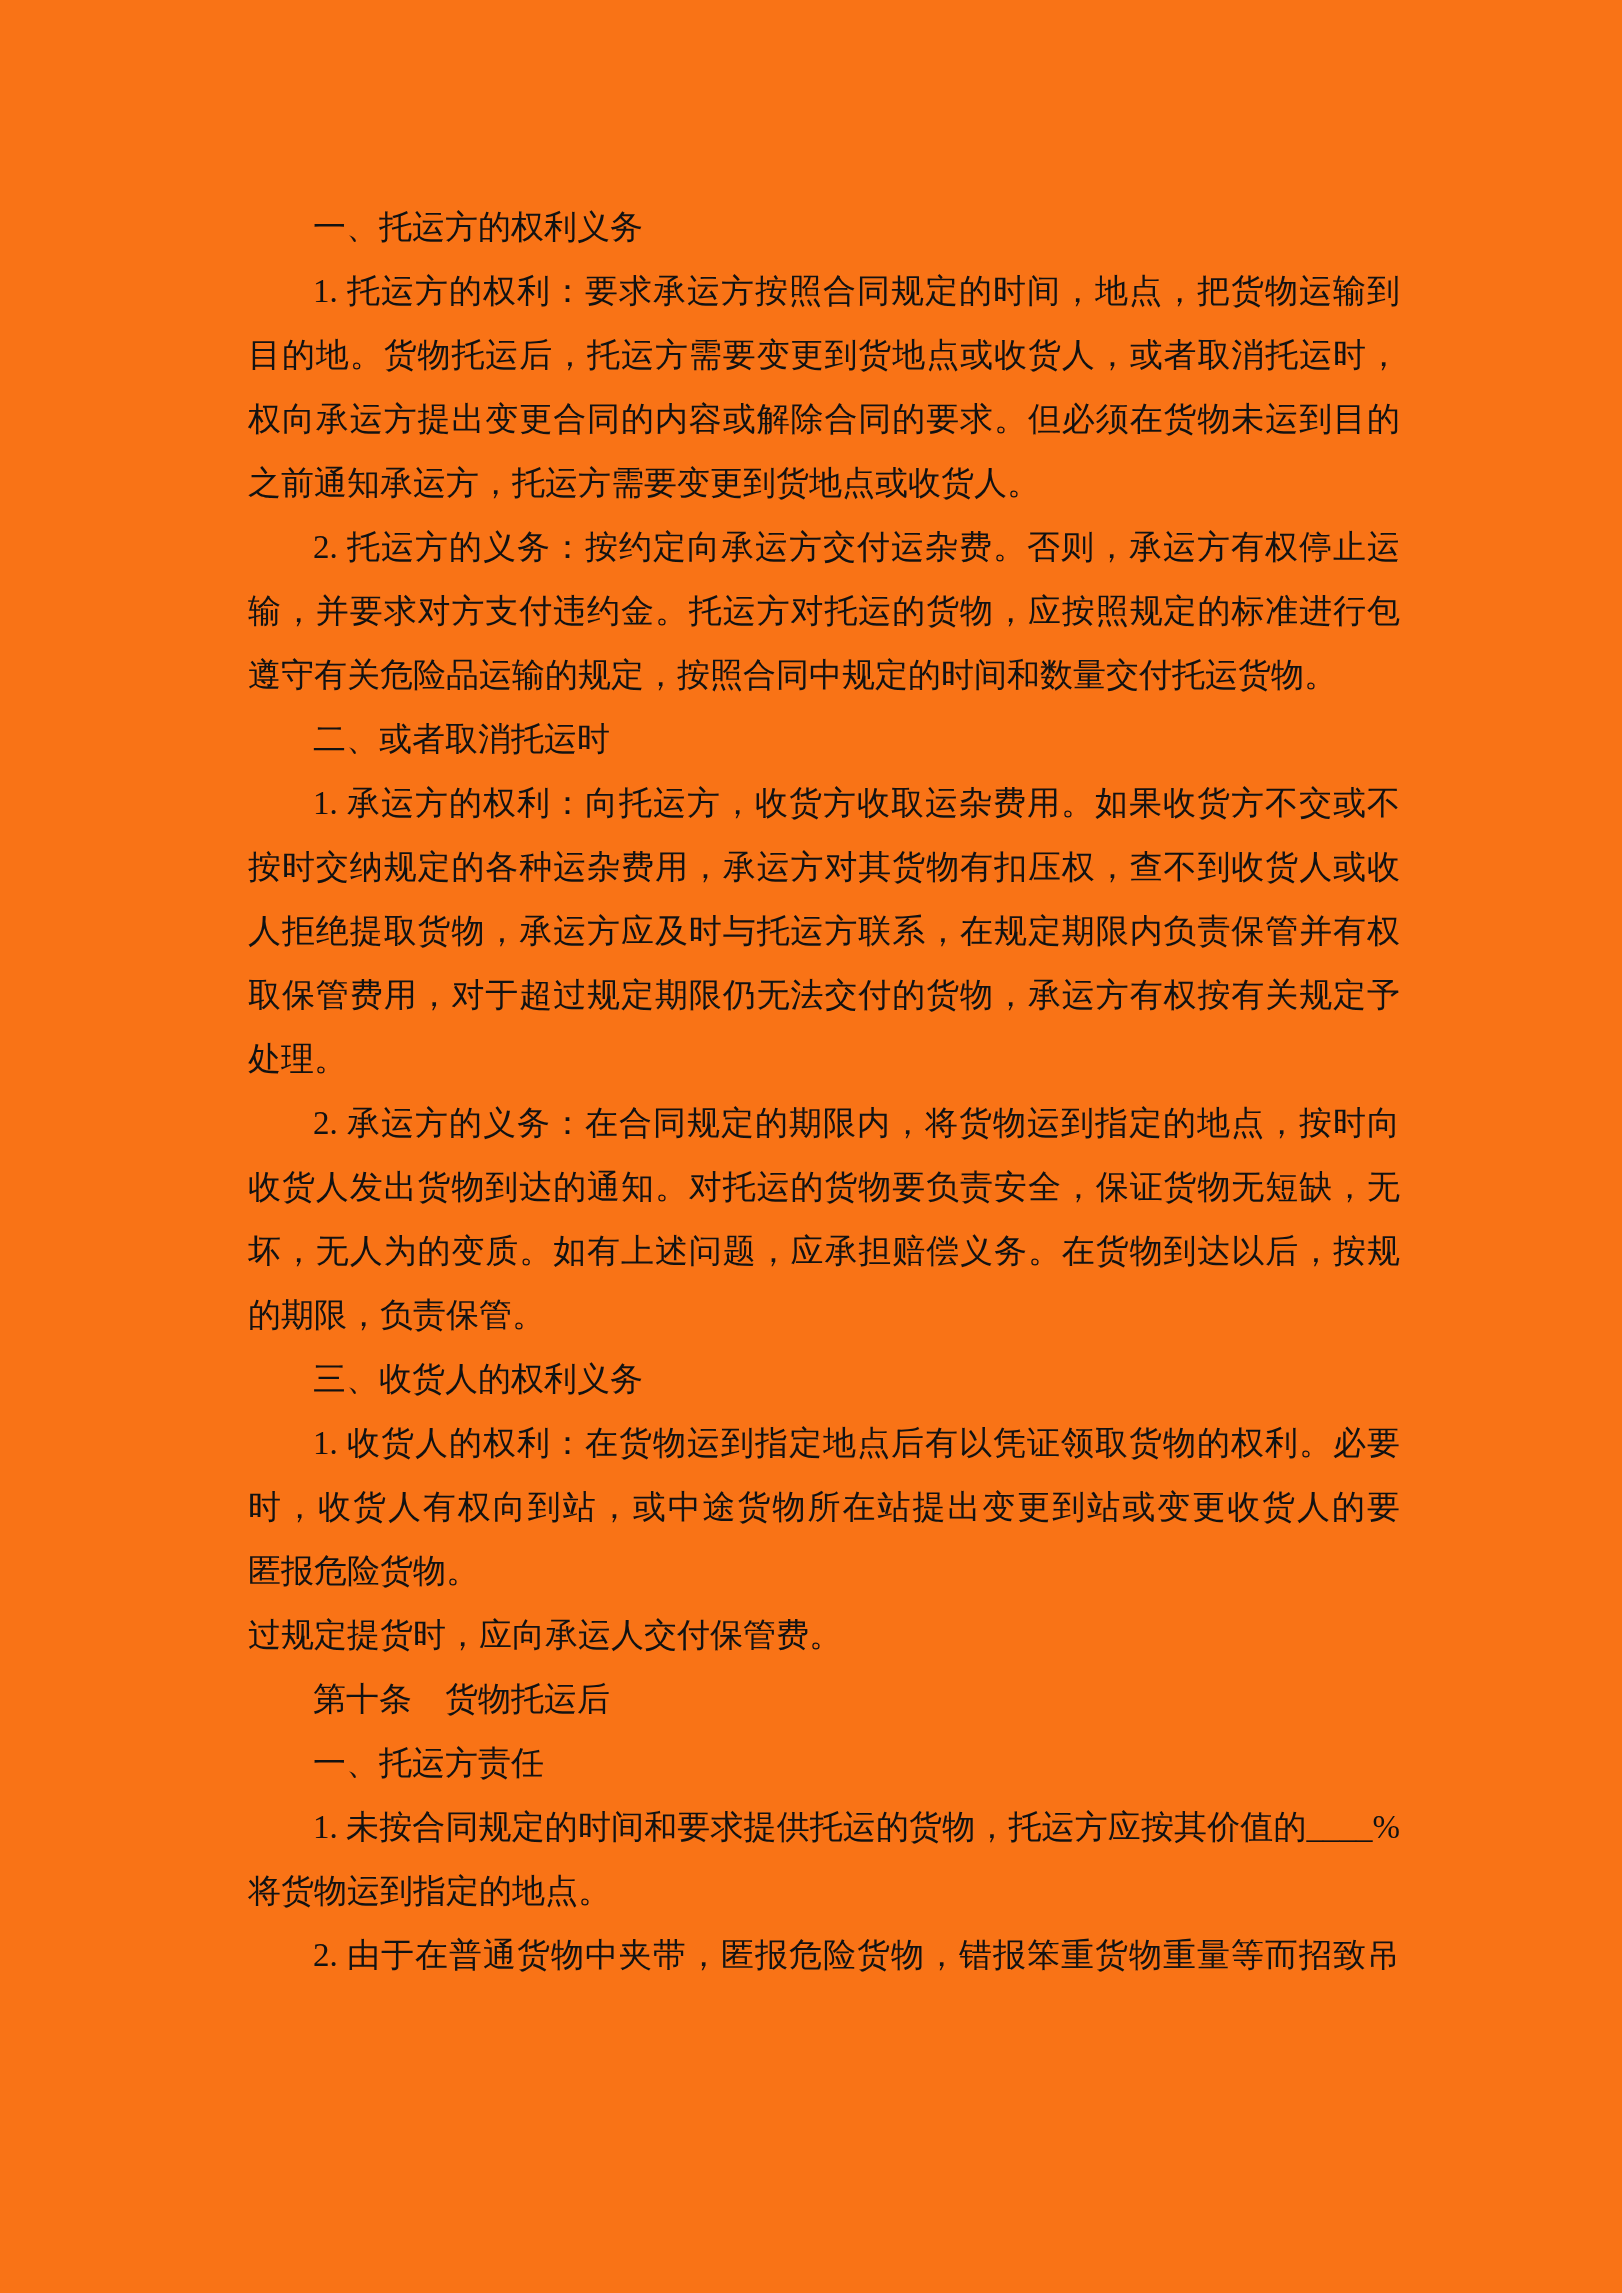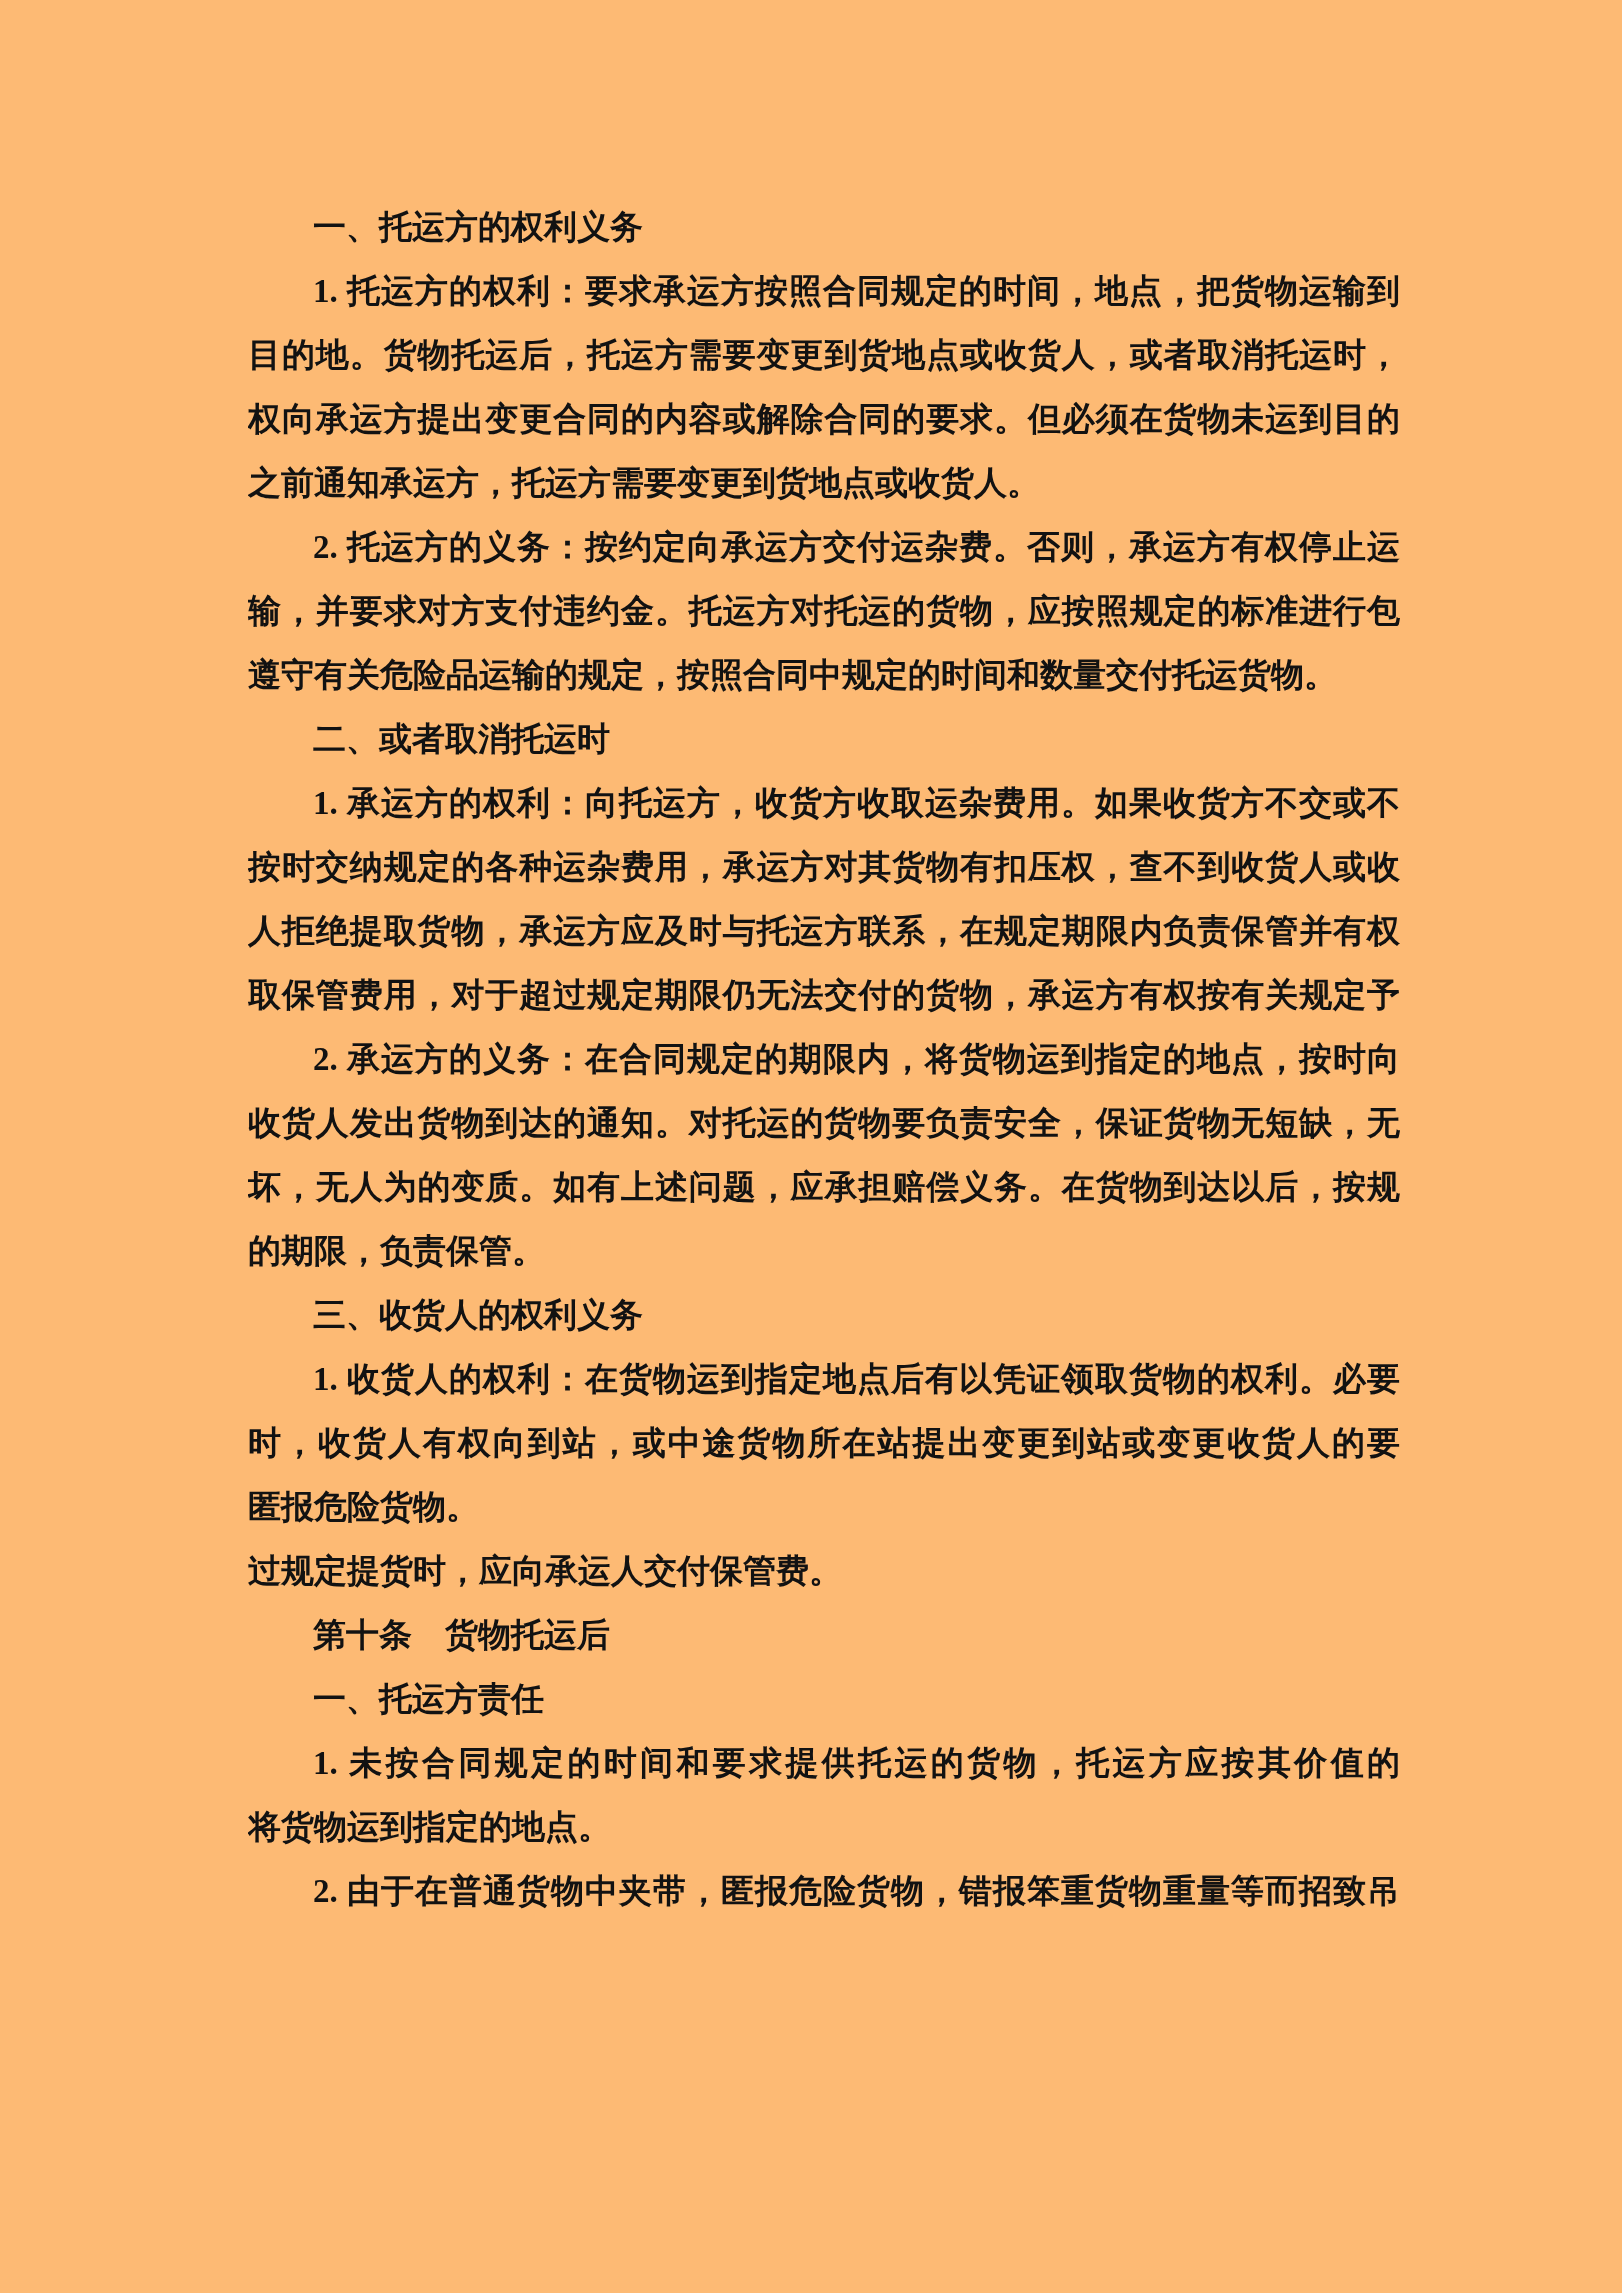--- a/index.html
+++ b/index.html
@@ -34,35 +34,36 @@
     text-indent: 65px;
   }
   .line.justify {
     text-align: justify;
     text-align-last: justify;
   }
 </style>
 </head>
 <body>
 
-<div class="page" style="background: #fdba74; color: rgb(18, 18, 18); font-weight: bold;">
+<div class="page" style="background: #f97316; color: rgb(18, 18, 18);">
   <div class="textblock">
       <div class="line indent">一、托运方的权利义务</div>
       <div class="line indent justify">1. 托运方的权利：要求承运方按照合同规定的时间，地点，把货物运输到</div>
       <div class="line justify">目的地。货物托运后，托运方需要变更到货地点或收货人，或者取消托运时，有</div>
       <div class="line justify">权向承运方提出变更合同的内容或解除合同的要求。但必须在货物未运到目的地</div>
       <div class="line">之前通知承运方，托运方需要变更到货地点或收货人。</div>
       <div class="line indent justify">2. 托运方的义务：按约定向承运方交付运杂费。否则，承运方有权停止运</div>
       <div class="line justify">输，并要求对方支付违约金。托运方对托运的货物，应按照规定的标准进行包装，</div>
       <div class="line">遵守有关危险品运输的规定，按照合同中规定的时间和数量交付托运货物。</div>
       <div class="line indent">二、或者取消托运时</div>
       <div class="line indent justify">1. 承运方的权利：向托运方，收货方收取运杂费用。如果收货方不交或不</div>
       <div class="line justify">按时交纳规定的各种运杂费用，承运方对其货物有扣压权，查不到收货人或收货</div>
       <div class="line justify">人拒绝提取货物，承运方应及时与托运方联系，在规定期限内负责保管并有权收</div>
       <div class="line justify">取保管费用，对于超过规定期限仍无法交付的货物，承运方有权按有关规定予以</div>
+      <div class="line">处理。</div>
       <div class="line indent justify">2. 承运方的义务：在合同规定的期限内，将货物运到指定的地点，按时向</div>
       <div class="line justify">收货人发出货物到达的通知。对托运的货物要负责安全，保证货物无短缺，无损</div>
       <div class="line justify">坏，无人为的变质。如有上述问题，应承担赔偿义务。在货物到达以后，按规定</div>
       <div class="line">的期限，负责保管。</div>
       <div class="line indent">三、收货人的权利义务</div>
       <div class="line indent justify">1. 收货人的权利：在货物运到指定地点后有以凭证领取货物的权利。必要</div>
       <div class="line justify">时，收货人有权向到站，或中途货物所在站提出变更到站或变更收货人的要求，</div>
       <div class="line">匿报危险货物。</div>
       <div class="line">过规定提货时，应向承运人交付保管费。</div>
       <div class="line indent">第十条　货物托运后</div>

